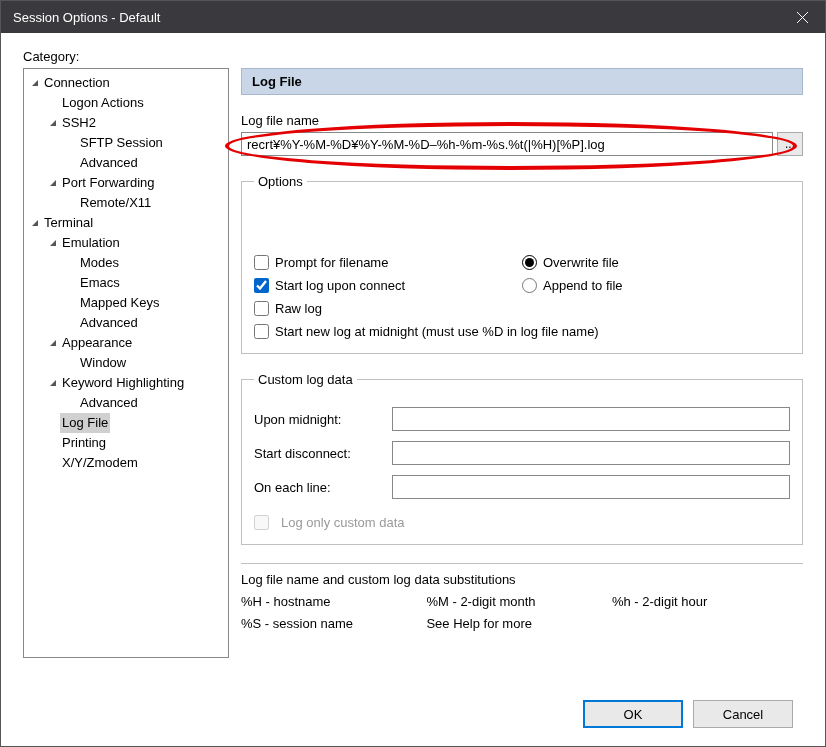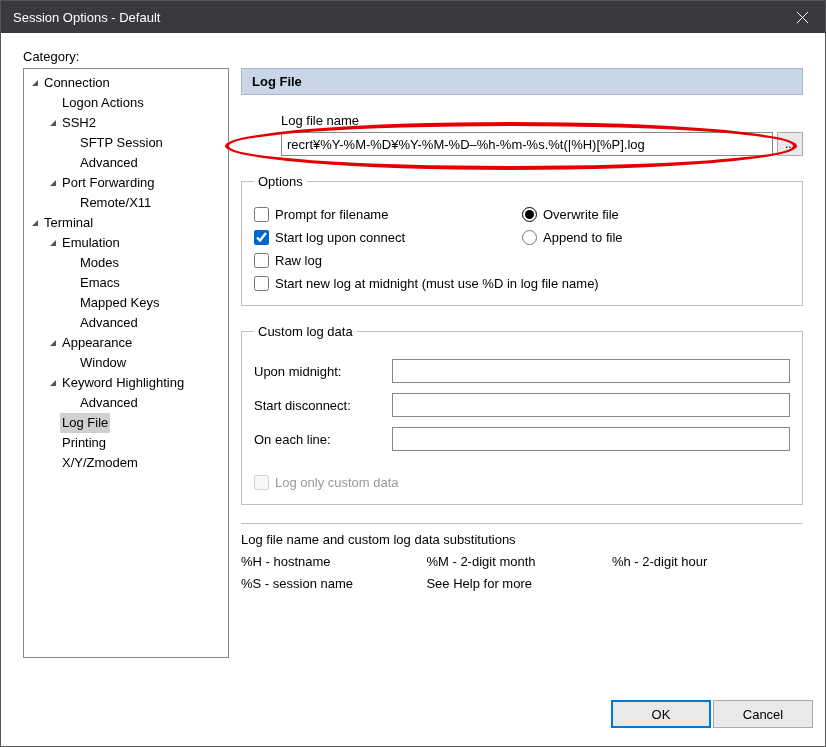--- a/index.html
+++ b/index.html
@@ -21,46 +21,46 @@
     .tree .exp { width: 14px; display: inline-flex; align-items: center; justify-content: center; font-size: 9px; color: #444; user-select: none; }
     .tree .lbl { padding: 0 2px; }
     .tree .sel { background: #d0d0d0; }
     .indent0 { padding-left: 4px; }
     .indent1 { padding-left: 22px; }
     .indent2 { padding-left: 40px; }
     
     .panel { flex: 1; position: relative; }
     .panel-header { background: #c8d6e8; border: 1px solid #a8b8cc; padding: 5px 10px; font-weight: bold; font-size: 13px; }
     
-    .section { margin-top: 18px; font-size: 13px; margin-left: 40px; }
+    .section { margin-top: 18px; font-size: 13px; }
     .field-label { margin-bottom: 4px; }
     .textline { display: flex; gap: 4px; align-items: flex-end; }
     .textline input[type=text] { flex: 1; border: 1px solid #888; padding: 3px 5px; font-size: 13px; height: 24px; font-family: "Segoe UI", Tahoma, sans-serif; }
     .browse-btn { width: 26px; height: 24px; border: 1px solid #aaa; background: #e9e9e9; display: flex; align-items: center; justify-content: center; font-size: 12px; }
     
     fieldset { border: 1px solid #c0c0c0; padding: 10px 12px 14px 12px; margin-top: 18px; font-size: 13px; }
     fieldset legend { padding: 0 4px; }
     .check-row { display: flex; align-items: center; gap: 6px; margin-top: 8px; }
-    .check-grid { display: flex; }
+    .check-grid { display: flex; margin-top: 48px; }
     .check-col { flex: 1; }
     input[type=checkbox] { width: 15px; height: 15px; accent-color: #0066cc; }
     input[type=radio] { width: 15px; height: 15px; accent-color: #000; }
     
     .form-row { display: flex; align-items: center; margin-top: 10px; gap: 8px; }
     .form-row label { width: 130px; }
     .form-row input[type=text] { flex: 1; border: 1px solid #888; height: 24px; padding: 3px 5px; font-size: 13px; }
-    .disabled-row { color: #9a9a9a; margin-top: 24px; display: flex; align-items: center; gap: 6px; }
+    .disabled-row { color: #9a9a9a; margin-top: 16px; display: flex; align-items: center; gap: 12px; }
     .disabled-row input[type=checkbox] { accent-color: #9a9a9a; }
     
     .subs { border-top: 1px solid #c0c0c0; margin-top: 18px; padding-top: 8px; font-size: 13px; }
     .subs-title { margin-bottom: 4px; }
     .subs-grid { display: flex; flex-wrap: wrap; }
     .subs-grid span { width: 33%; line-height: 22px; }
     
-    .footer { position: absolute; right: 12px; bottom: 18px; display: flex; gap: 2px; }
+    .footer { position: absolute; right: 32px; bottom: 18px; display: flex; gap: 10px; }
     .footer button { width: 100px; height: 28px; font-size: 13px; background: #e9e9e9; border: 1px solid #aaa; }
     .footer button.primary { border: 2px solid #0078d7; background: #e9e9e9; }
     
     .red-ellipse { position: absolute; border: 4px solid #e40000; border-radius: 50%; pointer-events: none; }
   </style>
 </head>
 <body>
 
 <div class="titlebar">
   <span class="titlebar-title">Session Options - Default</span>

